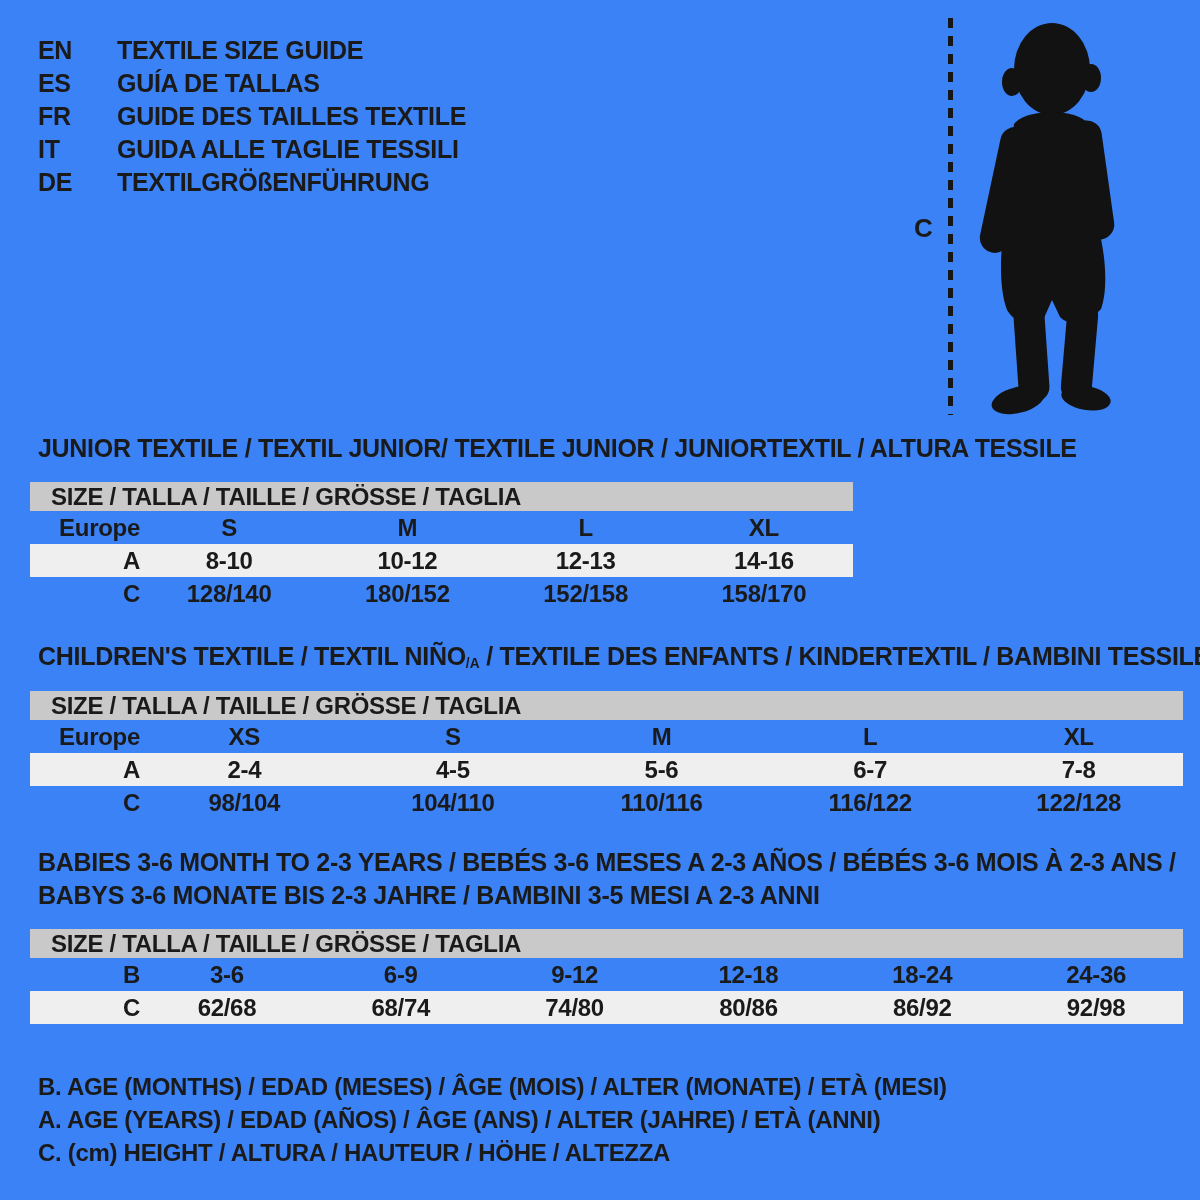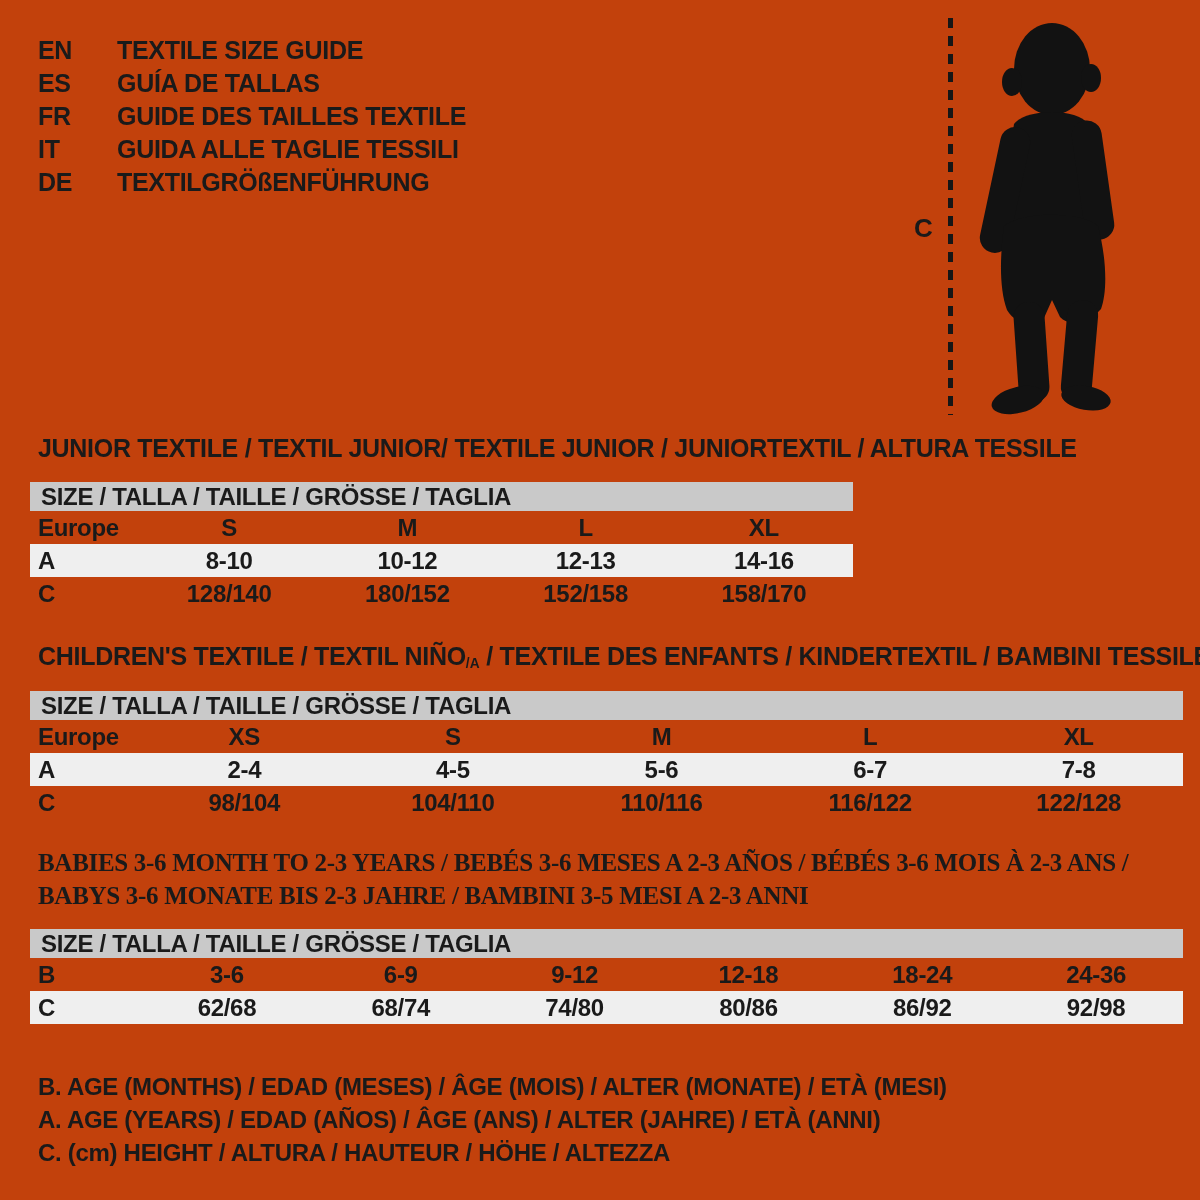--- a/index.html
+++ b/index.html
@@ -1,46 +1,46 @@
 <!DOCTYPE html>
 <html><head>
 <meta charset="utf-8">
 <style>
   html,body{margin:0;padding:0;background:#fff;}
   #page{
-    position:relative;width:1200px;height:1200px;background:#c2410c;overflow:hidden;
+    position:relative;width:1200px;height:1200px;background:#3b82f6;overflow:hidden;
     font-family:"Liberation Sans","DejaVu Sans",sans-serif;
     font-weight:700;color:#1a1a1a;letter-spacing:-0.3px;
   }
   
   #lang-block{position:absolute;left:38px;top:34px;}
   .lang-row{display:flex;height:33px;line-height:33px;font-size:25px;}
   .lang-code{width:79px;}
   
   #dash-line{
     position:absolute;left:948px;top:18px;width:5px;height:397px;
     background:repeating-linear-gradient(to bottom,#161616 0 10px,transparent 10px 18px);
   }
   #c-label{position:absolute;left:914px;top:213px;font-size:26px;}
   #toddler{position:absolute;left:962px;top:14px;}
   
   .sec-title{position:absolute;left:38px;font-size:25px;line-height:28px;white-space:nowrap;}
   .subsmall{font-size:0.55em;vertical-align:-0.25em;letter-spacing:0;}
   
   .sizetable{position:absolute;left:30px;}
-  .size-bar{height:29px;line-height:29px;background:#c9c9c9;padding-left:11px;font-size:24px;}
+  .size-bar{height:29px;line-height:29px;background:#c9c9c9;padding-left:21px;font-size:24px;}
   .trow{display:grid;height:33px;align-items:center;font-size:24px;}
   .t4 .trow{grid-template-columns:110px repeat(4,1fr);}
   .t5 .trow{grid-template-columns:110px repeat(5,1fr);}
   .t6 .trow{grid-template-columns:110px repeat(6,1fr);}
   .trow.shaded{background:#efefef;}
   .cell{text-align:center;white-space:nowrap;}
-  .cell.label{text-align:left;padding-left:8px;}
+  .cell.label{text-align:right;padding-left:8px;}
   
-  #babies-title{position:absolute;left:38px;top:846px;font-size:25px;line-height:33px;white-space:nowrap;font-family:Liberation Serif, serif;}
+  #babies-title{position:absolute;left:38px;top:846px;font-size:25px;line-height:33px;white-space:nowrap;}
   
   #legend{position:absolute;left:38px;top:1070px;font-size:24px;line-height:33px;white-space:nowrap;}
 </style>
 </head>
 <body>
 
 <div id="page">
 
   <div id="lang-block">
     <div class="lang-row">

